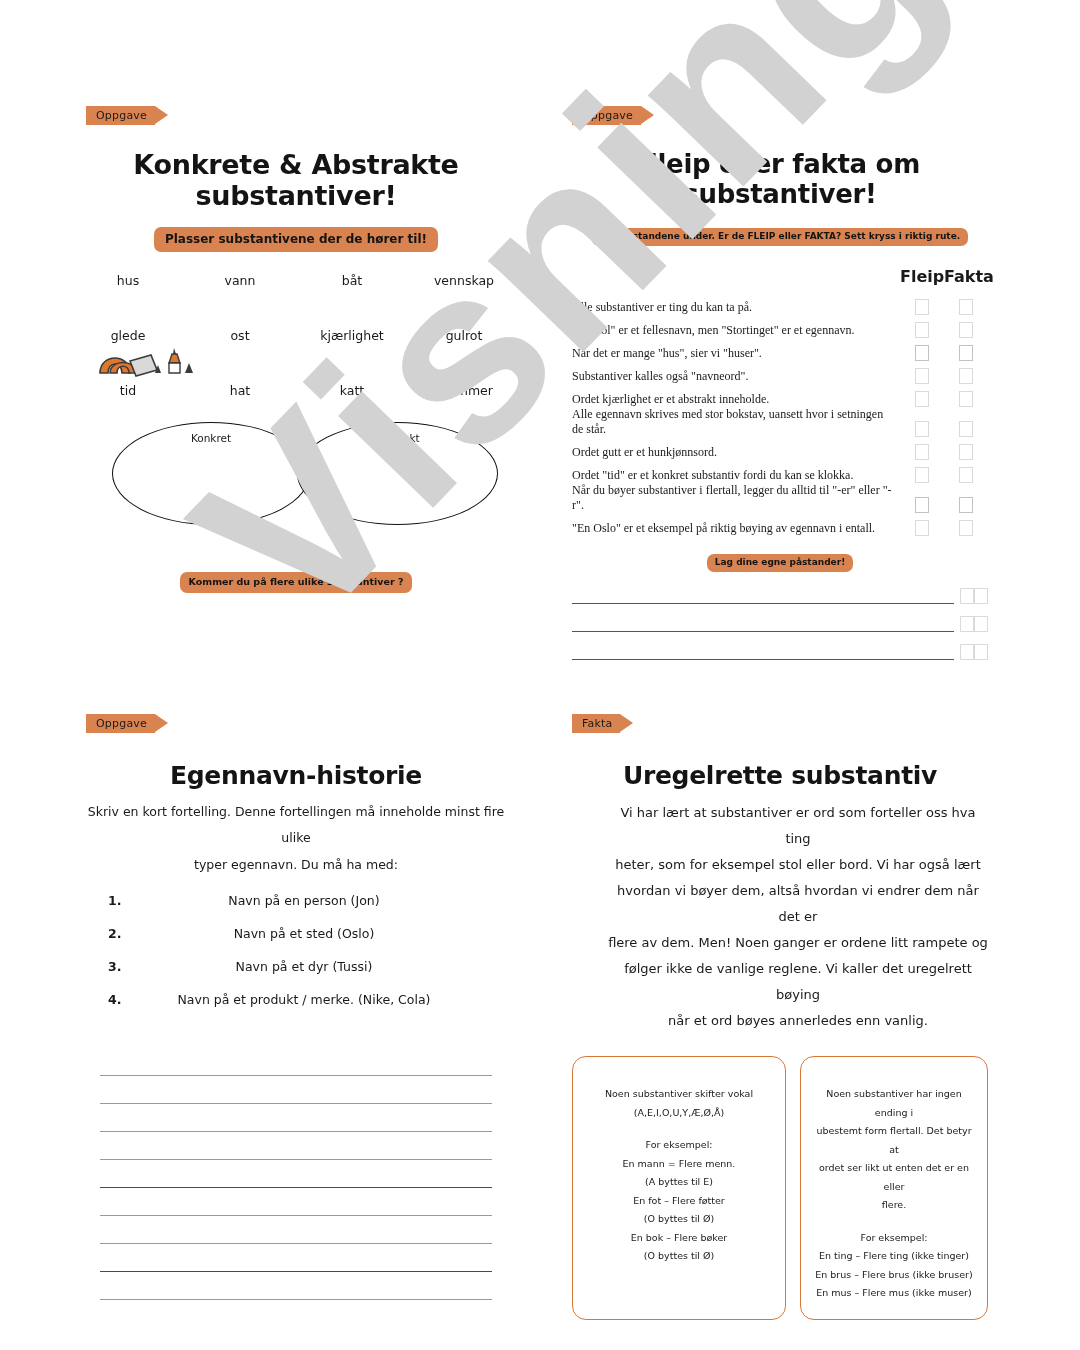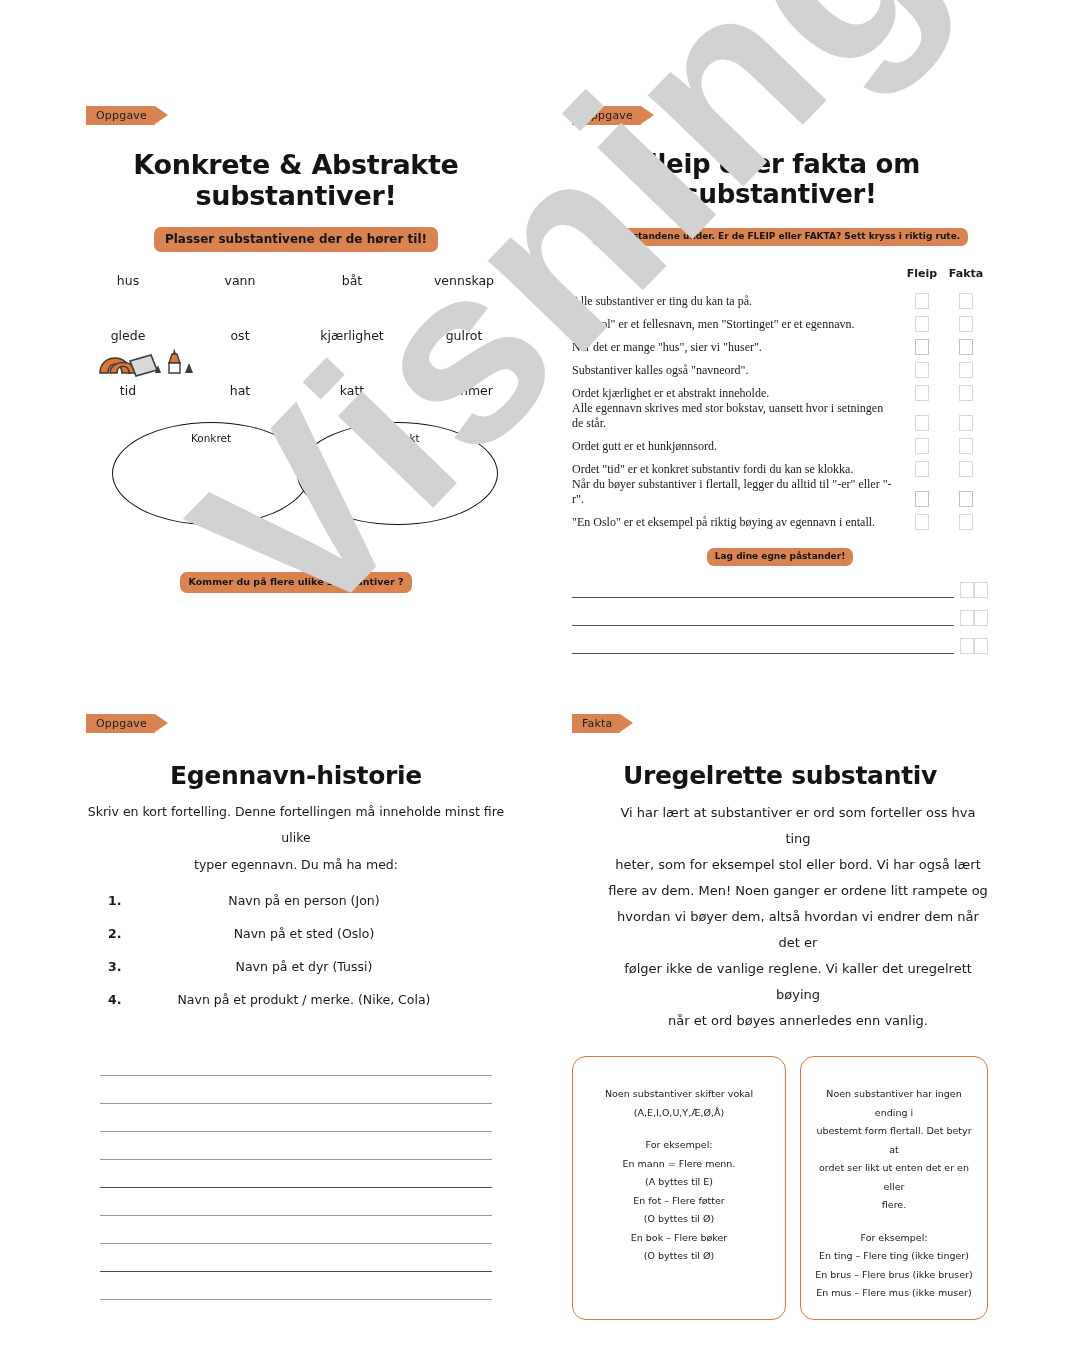--- a/index.html
+++ b/index.html
@@ -130,21 +130,21 @@
     top: 9px;
     width: 100%;
     text-align: center;
     font-size: 10.5px;
   }
 
   
   .ff-head {
     display: flex;
     justify-content: flex-end;
-    font-size: 11px;
+    font-size: 16px;
     font-weight: 700;
     margin-bottom: 6px;
   }
   .ff-head span { width: 44px; text-align: center; }
   .ff-row {
     display: flex;
     align-items: flex-end;
     min-height: 23px;
     font-size: 12px;
     font-family: Liberation Serif, serif;
@@ -464,22 +464,22 @@
 
   <div class="panel" style="left:572px; top:712px; width:416px;">
 
     <div class="tag">Fakta</div>
 
     <div class="title" style="margin-top:28px; font-size:25px;">Uregelrette substantiv</div>
 
     <div class="fakta-body" style="margin-top:10px;margin-left:36px;">
       <div>Vi har lært at substantiver er ord som forteller oss hva ting</div>
       <div>heter, som for eksempel stol eller bord. Vi har også lært</div>
+      <div>hvordan vi bøyer dem, altså hvordan vi endrer dem når det er</div>
       <div>flere av dem.  Men! Noen ganger er ordene litt rampete og</div>
-      <div>hvordan vi bøyer dem, altså hvordan vi endrer dem når det er</div>
       <div>følger ikke de vanlige reglene. Vi kaller det uregelrett bøying</div>
       <div>når et ord bøyes annerledes enn vanlig.</div>
     </div>
 
     <div style="display:flex; gap:14px; margin-top:22px;">
 
       <div class="infobox" style="width:229px; height:264px;">
         <div>Noen substantiver skifter vokal</div>
         <div>(A,E,I,O,U,Y,Æ,Ø,Å)</div>
         <div class="gap"></div>

